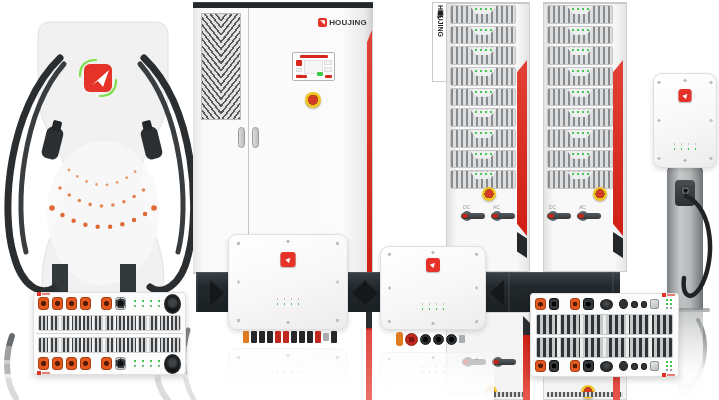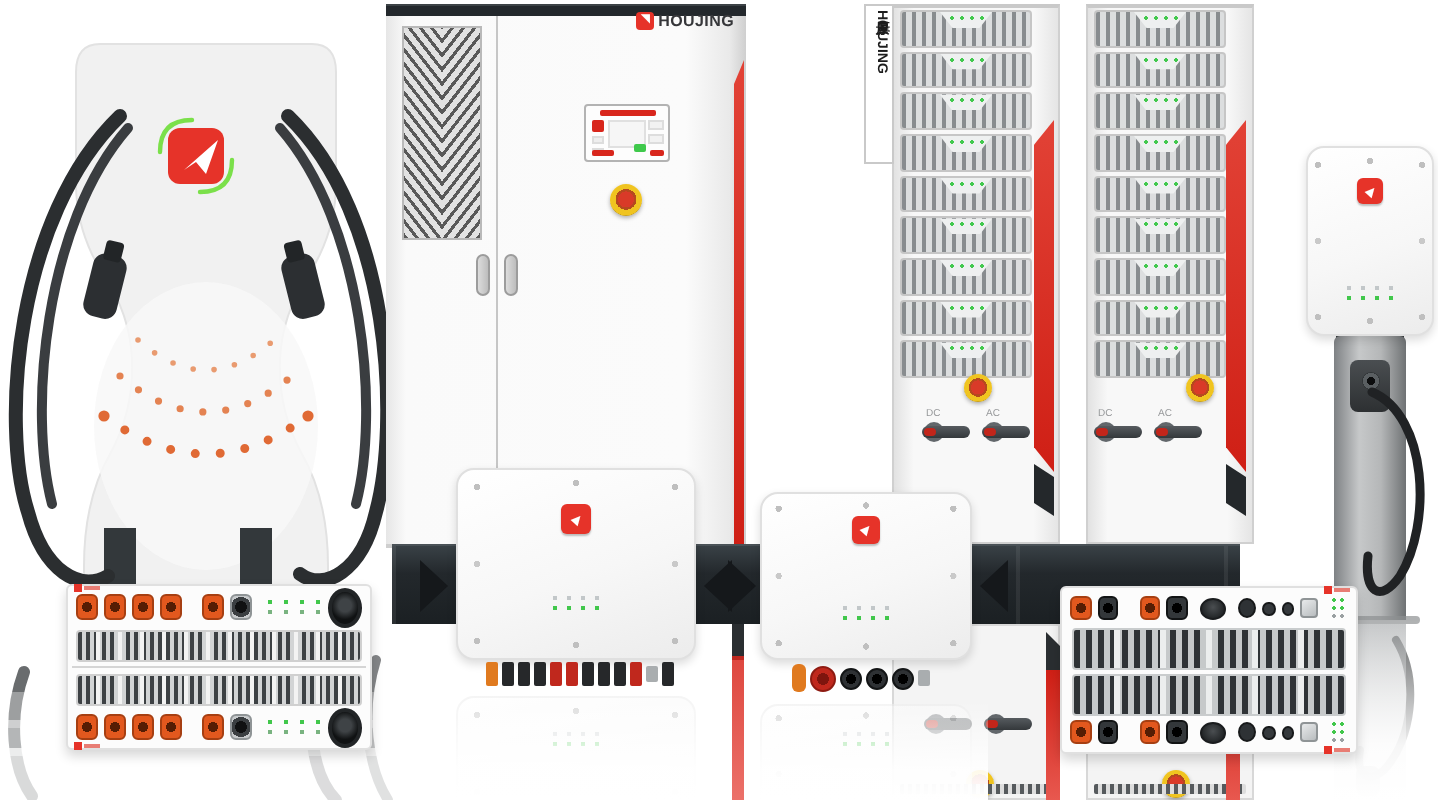--- a/index.html
+++ b/index.html
@@ -44,21 +44,21 @@
   .cab-body { position:absolute; left:0; top:6px; width:180px; height:266px;
     background:linear-gradient(90deg,#e6e6e6 0,#fafafa 10px,#fbfbfb 150px,#e9e9e9 172px,#cfcfcf 180px);
     border-bottom:2px solid #cfcfcf; }
   .cab-grille { position:absolute; left:8px; top:11px; width:40px; height:107px; border:1px solid #b9b9b9; background:#e3e3e3; }
   .chev { position:absolute; top:0; bottom:0; width:50%; }
   .chev.l { left:0; background:repeating-linear-gradient(52deg,#595959 0 1.6px,#e2e2e2 1.6px 4.4px); }
   .chev.r { right:0; background:repeating-linear-gradient(-52deg,#595959 0 1.6px,#e2e2e2 1.6px 4.4px); }
   .cab-div { position:absolute; left:55px; top:6px; width:1px; height:266px; background:#c6c6c6; }
   .handle { position:absolute; width:7px; height:21px; border:1px solid #9c9c9c; border-radius:4px;
     background:linear-gradient(90deg,#dcdcdc,#bdbdbd); }
-  .cab-logo { position:absolute; right:6px; top:4px; display:flex; align-items:flex-end; gap:2px; }
+  .cab-logo { position:absolute; right:6px; top:16px; display:flex; align-items:flex-end; gap:2px; }
   .cab-mark { width:9px; height:9px; background:#e63329; border-radius:2px; color:#fff; font-size:6px;
     line-height:9px; text-align:center; }
   .cab-logo-text { font-size:8px; font-weight:bold; color:#36373a; letter-spacing:.2px; }
   .scr { position:absolute; left:99px; top:50px; width:43px; height:29px; background:#fdfdfd;
     border:1px solid #b3b3b3; border-radius:2px; }
   .estop { position:absolute; width:14px; height:14px; border-radius:50%;
     background:radial-gradient(circle at 50% 48%, #d93a28 0 3.5px, #b5491f 3.5px 4.6px, #f0c420 4.6px 7px, #caa21a 7px);
     box-shadow:0 1px 2px rgba(0,0,0,.3); }
   .estop.big { width:16px; height:16px;
     background:radial-gradient(circle at 50% 48%, #d93a28 0 4px, #b5491f 4px 5.2px, #f0c420 5.2px 8px, #caa21a 8px); }

